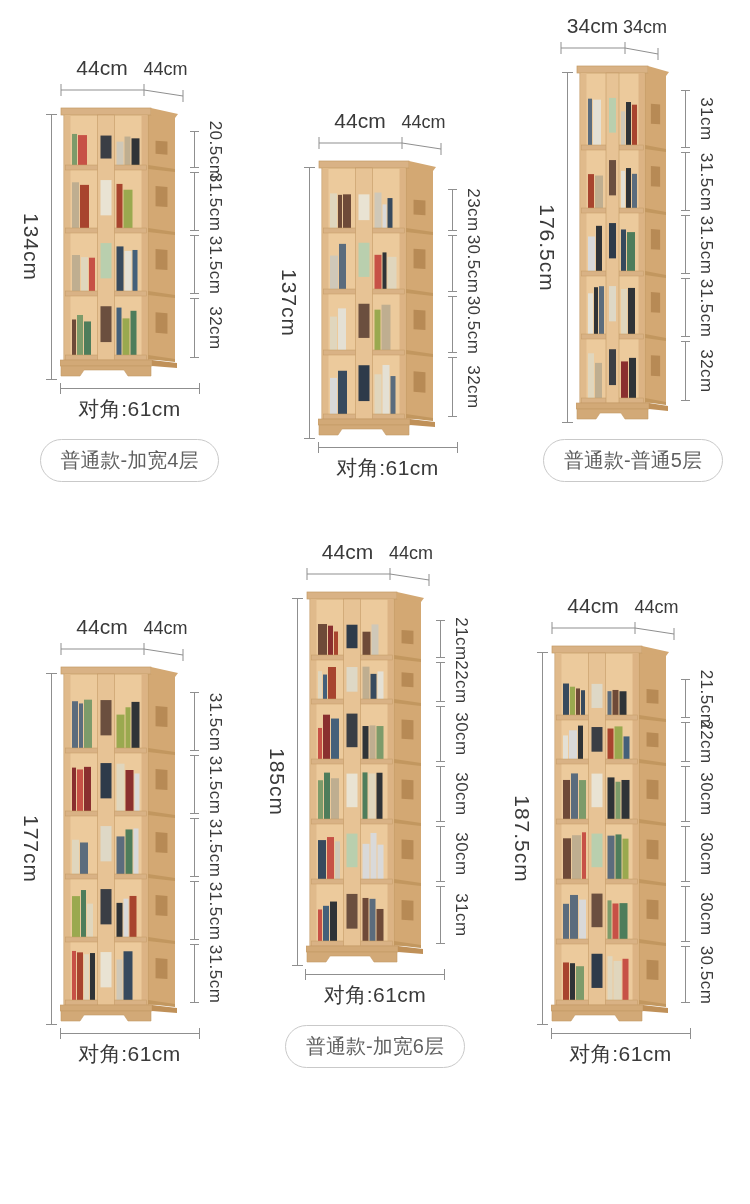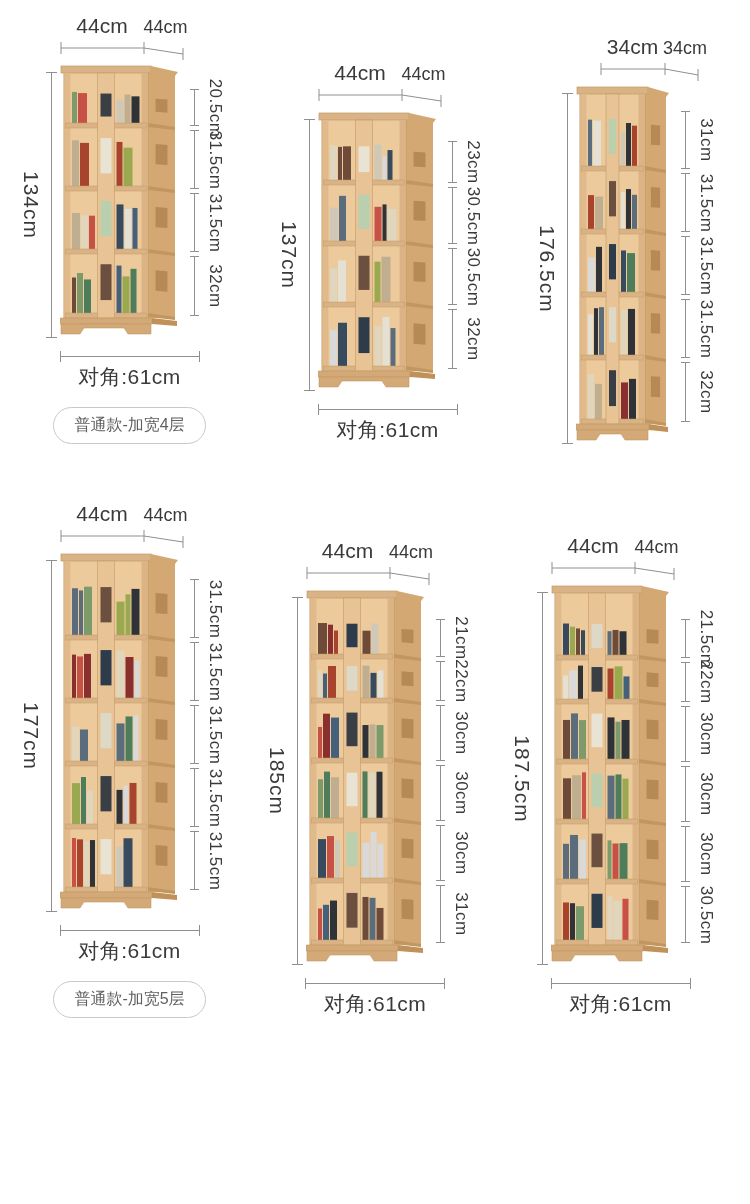--- a/index.html
+++ b/index.html
@@ -65,40 +65,40 @@
   .segline::before{top:0;}
   .segline::after{bottom:0;}
   .seclabel{
     position:absolute;left:20px;top:50%;
     transform:translateY(-50%);
     writing-mode:vertical-rl;text-orientation:mixed;
     font-size:17px;color:#3a3a3a;white-space:nowrap;letter-spacing:0.5px;
   }
   
   .under{
-    margin-top:18px;
+    margin-top:8px;
     display:flex;flex-direction:column;align-items:center;
   }
   .diagline{
     position:relative;height:1px;background:#8f8f8f;
   }
   .diagline::before,.diagline::after{
     content:"";position:absolute;top:-5px;width:1px;height:11px;background:#8f8f8f;
   }
   .diagline::before{left:0;}
   .diagline::after{right:0;}
   .diaglabel{
     margin-top:6px;font-size:21px;color:#3a3a3a;letter-spacing:0.5px;
   }
   .badge{
     margin-top:16px;
     border:1px solid #c9c9c9;
     border-radius:999px;
     padding:7px 20px;
-    font-size:16px;
+    font-size:20px;
     color:#5f5f5f;
     white-space:nowrap;
     text-align:right;
   }
 </style>
 </head>
 <body>
 
 <div class="page">
   <div class="row first">
@@ -276,21 +276,21 @@
               <span class="seclabel">32cm</span>
             </div>
           </div>
     </div>
     <div class="under">
       <div class="diagline" style="width: 140px;"></div>
       <div class="diaglabel">对角:61cm</div>
     </div>
   </div>
       <div class="figure">
-    <div class="top-dims" style="width: 102px; height: 50px; margin-left: 66px; align-self: flex-start;">
+    <div class="top-dims" style="width: 102px; height: 50px; margin-left: 26px; align-self: flex-start;">
       <span class="wlabel front" style="left: 0px; width: 65px;">34cm</span>
       <span class="wlabel depth" style="left: 63px; width: 41px;">34cm</span>
     <div class="wdim-svg"><svg width="102" height="22" style="overflow:visible">
               <line x1="1" y1="8" x2="65" y2="8" stroke="#8f8f8f" stroke-width="1"></line>
               <line x1="1" y1="2" x2="1" y2="14" stroke="#8f8f8f" stroke-width="1"></line>
               <line x1="65" y1="2" x2="65" y2="14" stroke="#8f8f8f" stroke-width="1"></line>
               <line x1="65" y1="8" x2="98" y2="14" stroke="#8f8f8f" stroke-width="1"></line>
               <line x1="98" y1="8" x2="98" y2="20" stroke="#8f8f8f" stroke-width="1"></line>
             </svg></div>
         </div>
@@ -370,20 +370,21 @@
             <div class="seg" style="height: 63px;">
               <div class="segline"></div>
               <span class="seclabel">31.5cm</span>
             </div>
             <div class="seg" style="height: 64px;">
               <div class="segline"></div>
               <span class="seclabel">32cm</span>
             </div>
           </div>
     </div>
+    <div class="badge">普通款-普通5层</div>
   </div>
     </div>
   <div class="row">
       <div class="figure">
     <div class="top-dims" style="width: 127px; height: 50px; margin-left: 42px; align-self: flex-start;">
       <span class="wlabel front" style="left: 0px; width: 84px;">44cm</span>
       <span class="wlabel depth" style="left: 82px; width: 47px;">44cm</span>
     <div class="wdim-svg"><svg width="127" height="22" style="overflow:visible">
               <line x1="1" y1="8" x2="84" y2="8" stroke="#8f8f8f" stroke-width="1"></line>
               <line x1="1" y1="2" x2="1" y2="14" stroke="#8f8f8f" stroke-width="1"></line>
@@ -478,21 +479,20 @@
             <div class="seg" style="height: 63px;">
               <div class="segline"></div>
               <span class="seclabel">31.5cm</span>
             </div>
           </div>
     </div>
     <div class="under">
       <div class="diagline" style="width: 140px;"></div>
       <div class="diaglabel">对角:61cm</div>
     </div>
-    <div class="badge">普通款-加宽5层</div>
   </div>
       <div class="figure">
     <div class="top-dims" style="width: 127px; height: 50px; margin-left: 42px; align-self: flex-start;">
       <span class="wlabel front" style="left: 0px; width: 84px;">44cm</span>
       <span class="wlabel depth" style="left: 82px; width: 47px;">44cm</span>
     <div class="wdim-svg"><svg width="127" height="22" style="overflow:visible">
               <line x1="1" y1="8" x2="84" y2="8" stroke="#8f8f8f" stroke-width="1"></line>
               <line x1="1" y1="2" x2="1" y2="14" stroke="#8f8f8f" stroke-width="1"></line>
               <line x1="84" y1="2" x2="84" y2="14" stroke="#8f8f8f" stroke-width="1"></line>
               <line x1="84" y1="8" x2="123" y2="14" stroke="#8f8f8f" stroke-width="1"></line>
@@ -599,20 +599,21 @@
             <div class="seg" style="height: 62px;">
               <div class="segline"></div>
               <span class="seclabel">31cm</span>
             </div>
           </div>
     </div>
     <div class="under">
       <div class="diagline" style="width: 140px;"></div>
       <div class="diaglabel">对角:61cm</div>
     </div>
+    <div class="badge">普通款-加宽6层</div>
   </div>
       <div class="figure">
     <div class="top-dims" style="width: 127px; height: 50px; margin-left: 42px; align-self: flex-start;">
       <span class="wlabel front" style="left: 0px; width: 84px;">44cm</span>
       <span class="wlabel depth" style="left: 82px; width: 47px;">44cm</span>
     <div class="wdim-svg"><svg width="127" height="22" style="overflow:visible">
               <line x1="1" y1="8" x2="84" y2="8" stroke="#8f8f8f" stroke-width="1"></line>
               <line x1="1" y1="2" x2="1" y2="14" stroke="#8f8f8f" stroke-width="1"></line>
               <line x1="84" y1="2" x2="84" y2="14" stroke="#8f8f8f" stroke-width="1"></line>
               <line x1="84" y1="8" x2="123" y2="14" stroke="#8f8f8f" stroke-width="1"></line>

